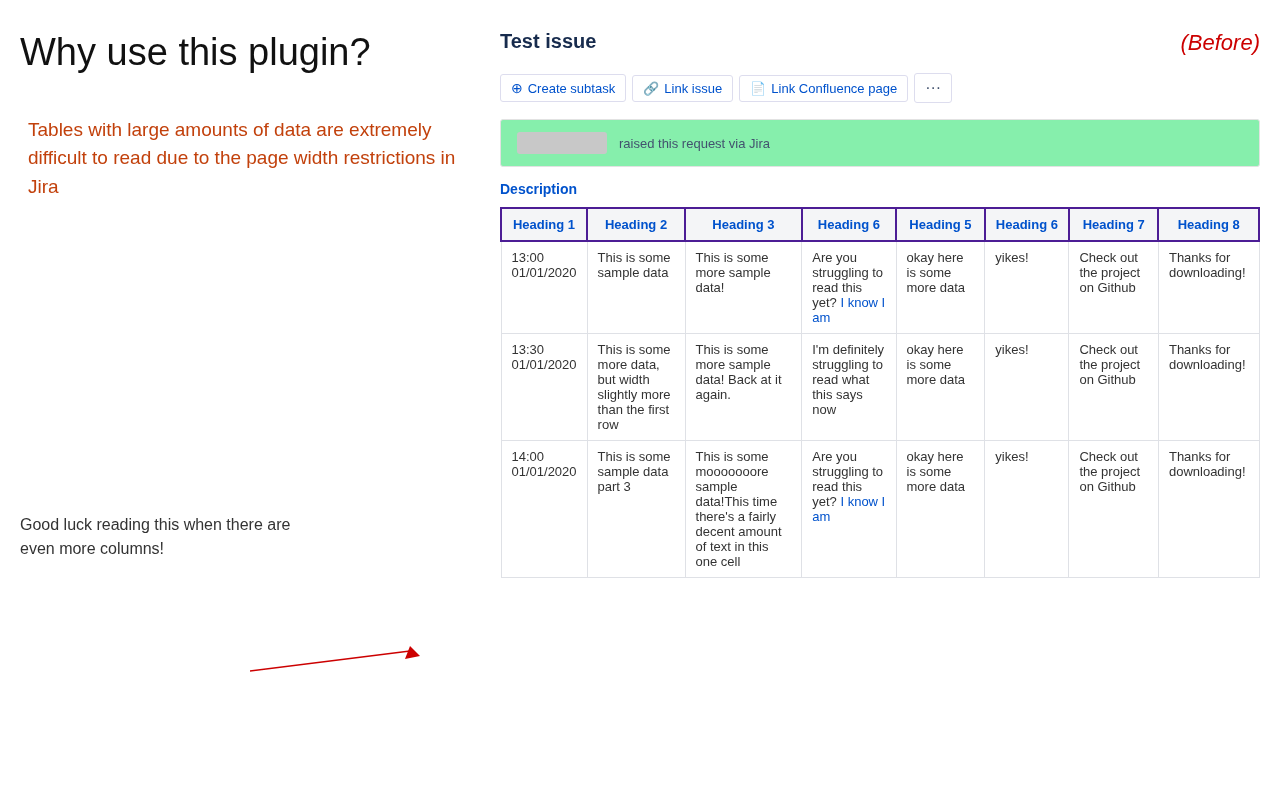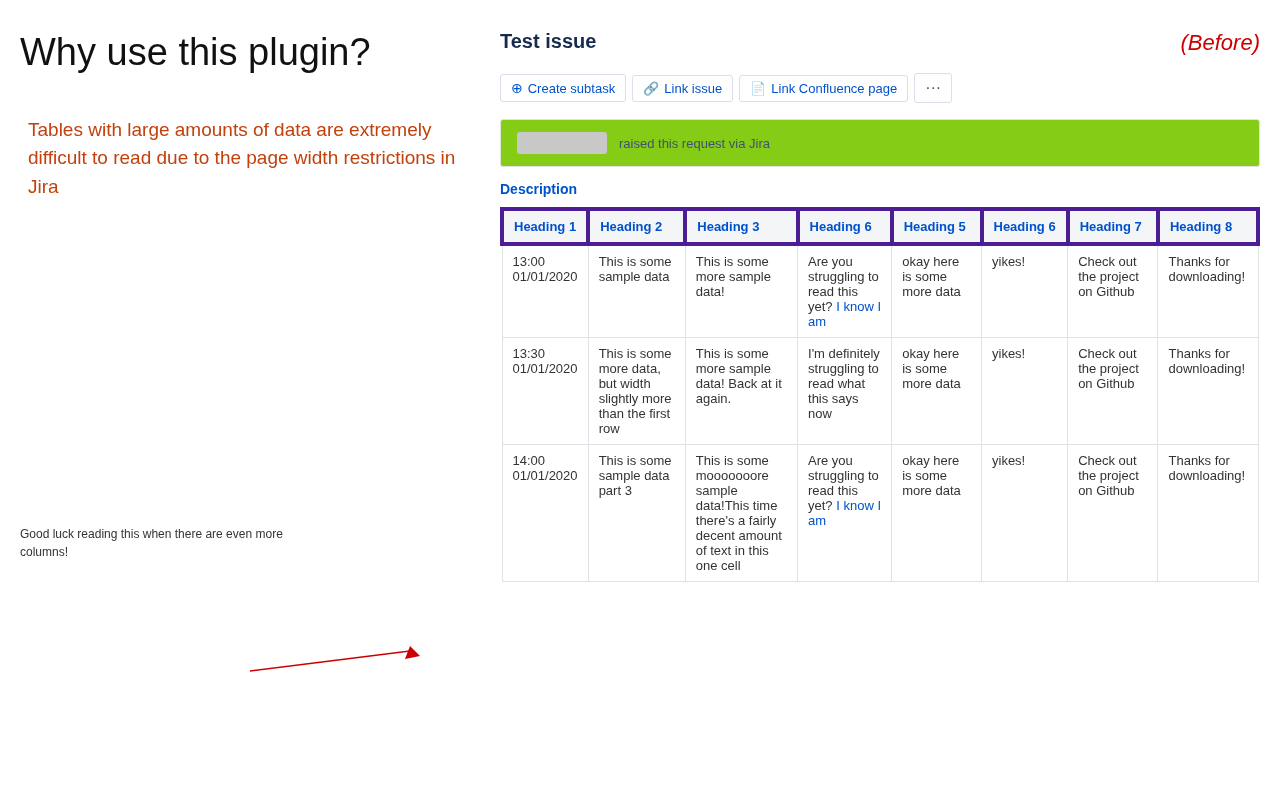--- a/index.html
+++ b/index.html
@@ -35,21 +35,21 @@
       font-size: 19px;
       color: #c2410c;
       line-height: 1.5;
       margin-bottom: 0;
       margin-left: 8px;
     }
     .bottom-note {
       position: absolute;
       bottom: 60px;
       left: 0;
-      font-size: 12px;
+      font-size: 16px;
       color: #333;
       line-height: 1.5;
       width: 300px;
     }
     .right-panel {
       flex: 1;
       min-width: 0;
     }
     .before-label {
       position: absolute;
@@ -86,21 +86,21 @@
     .action-btn-more {
       padding: 5px 10px;
       border: 1px solid #dde;
       border-radius: 3px;
       background: #fff;
       color: #42526e;
       font-size: 16px;
       cursor: pointer;
     }
     .raised-bar {
-      background: #84cc16;
+      background: #86efac;
       border: 1px solid #e2e2e2;
       border-radius: 3px;
       padding: 12px 16px;
       display: flex;
       align-items: center;
       gap: 12px;
       margin-bottom: 14px;
       font-size: 13px;
       color: #42526e;
     }
@@ -117,23 +117,23 @@
       color: #0052cc;
       margin-bottom: 10px;
     }
     table.data-table {
       border-collapse: collapse;
       width: 100%;
       font-size: 13px;
     }
     table.data-table th {
       background: #f4f5f7;
-      border: 4px solid #4c1d95;
+      border: 2px solid #4c1d95;
       padding: 8px 10px;
-      text-align: left;
+      text-align: center;
       color: #0052cc;
       font-weight: 600;
       white-space: nowrap;
     }
     table.data-table td {
       border: 1px solid #dfe1e6;
       padding: 8px 10px;
       vertical-align: top;
       color: #333;
     }

